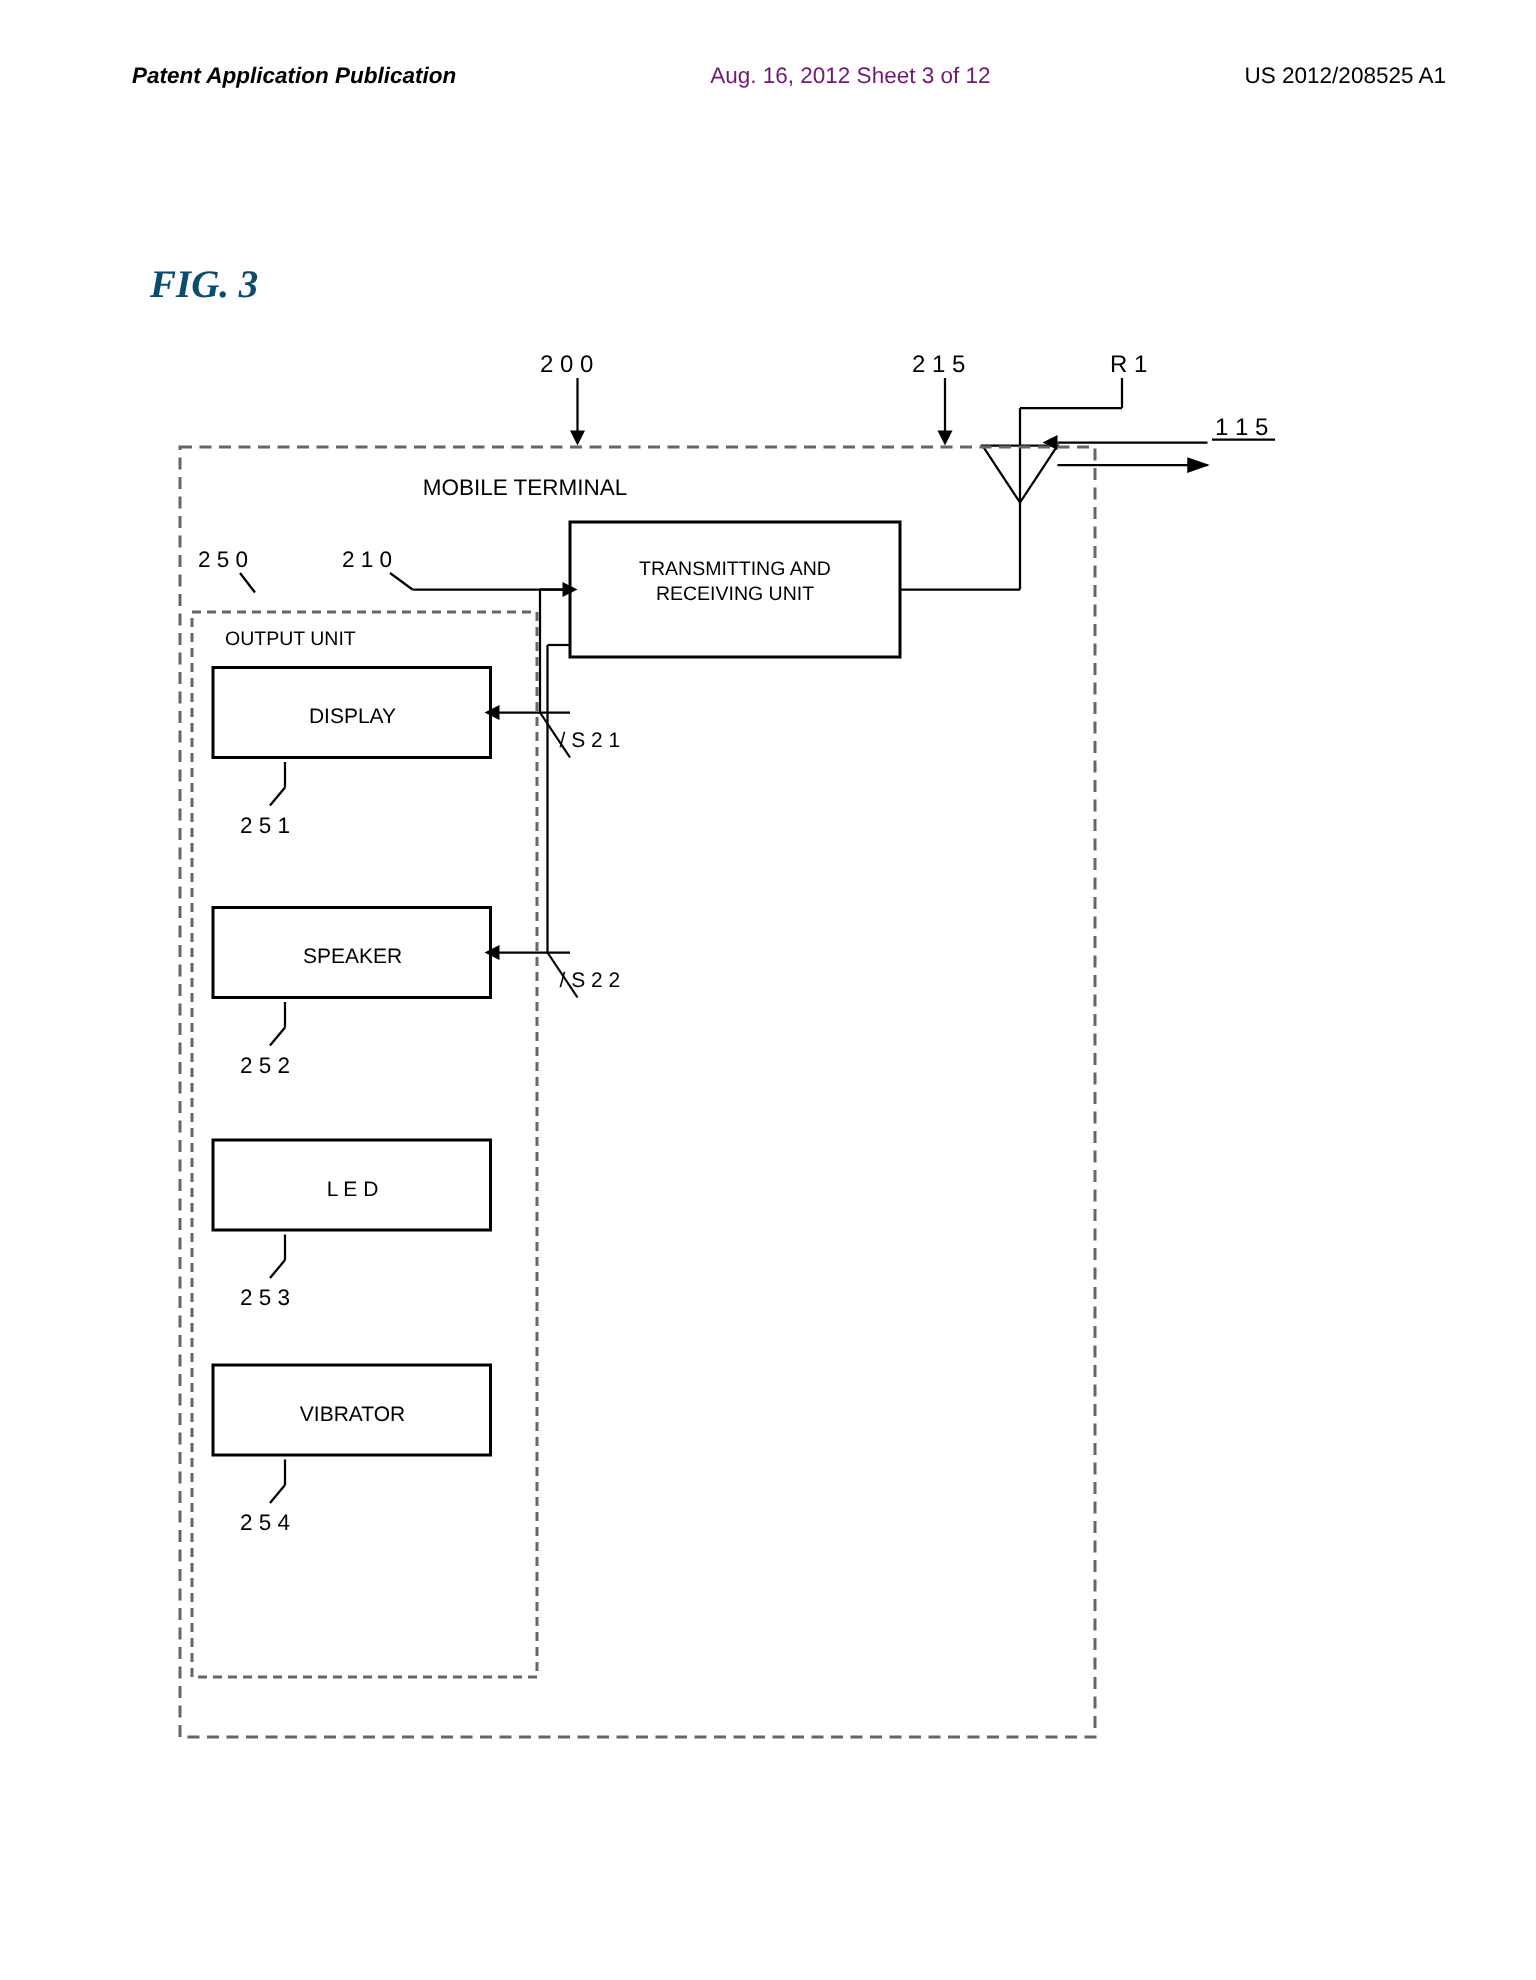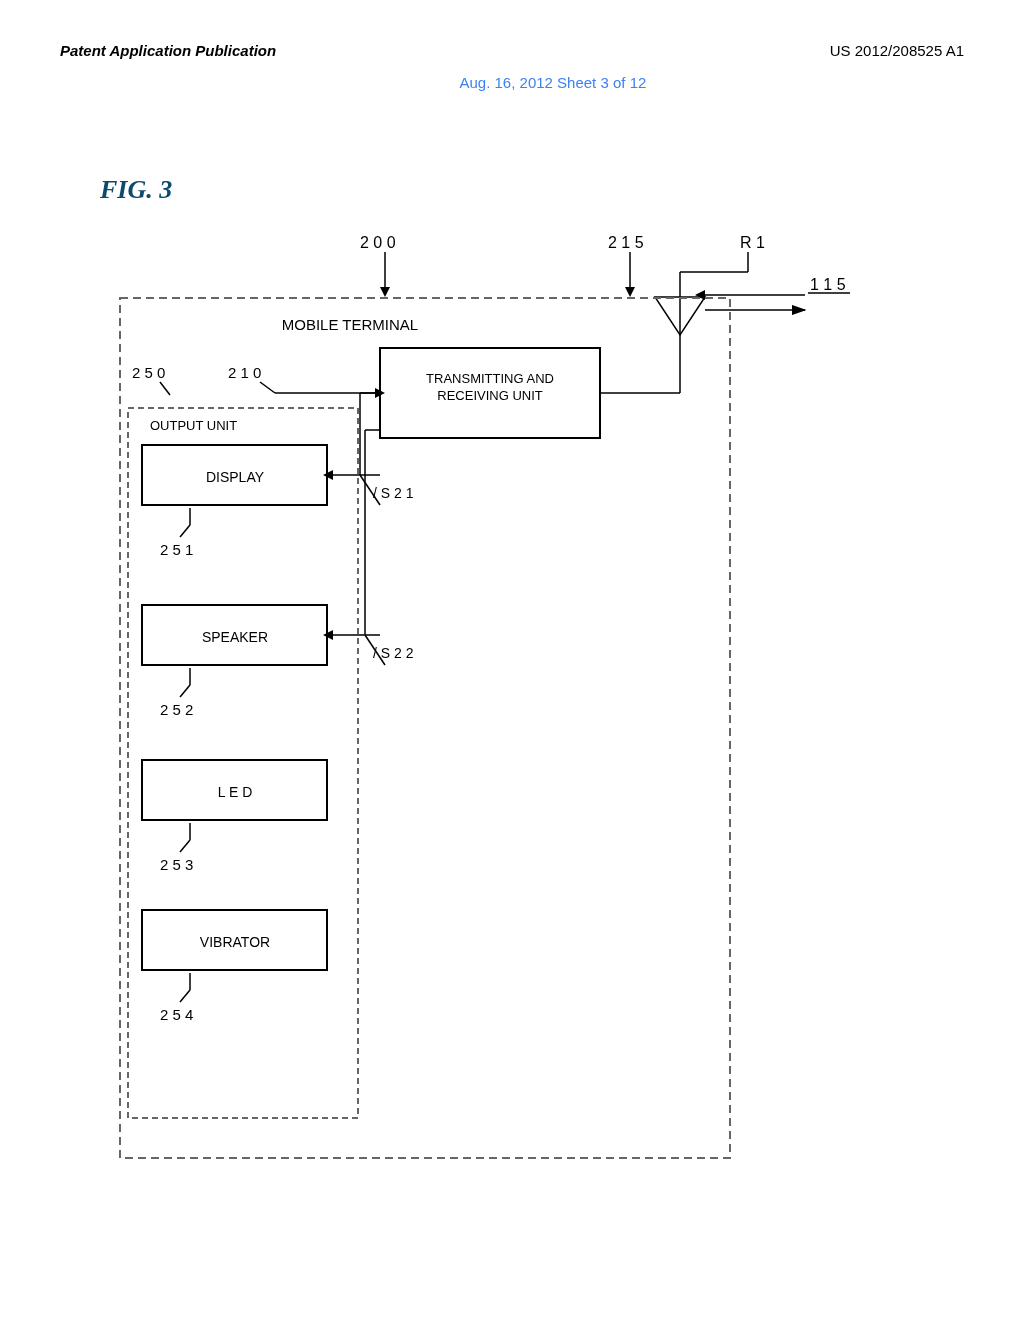--- a/index.html
+++ b/index.html
@@ -17,38 +17,37 @@
       min-height: 1320px;
       background: #fff;
       position: relative;
     }
 
     
     .header {
       display: flex;
       justify-content: space-between;
       align-items: flex-start;
-      padding: 40px 60px 20px 60px;
+      padding: 40px 60px 20px 88px;
       border-bottom: none;
     }
 
     .header-left {
       font-size: 15px;
       font-weight: bold;
       font-style: italic;
       color: #000;
       line-height: 1.4;
     }
 
     .header-center {
       font-size: 15px;
-      color: #3b82f6;
+      color: #701a75;
       text-align: center;
       line-height: 1.4;
-      margin-top: 32px;
     }
 
     .header-right {
       font-size: 15px;
       color: #000;
       text-align: center;
       line-height: 1.4;
     }
 
     

